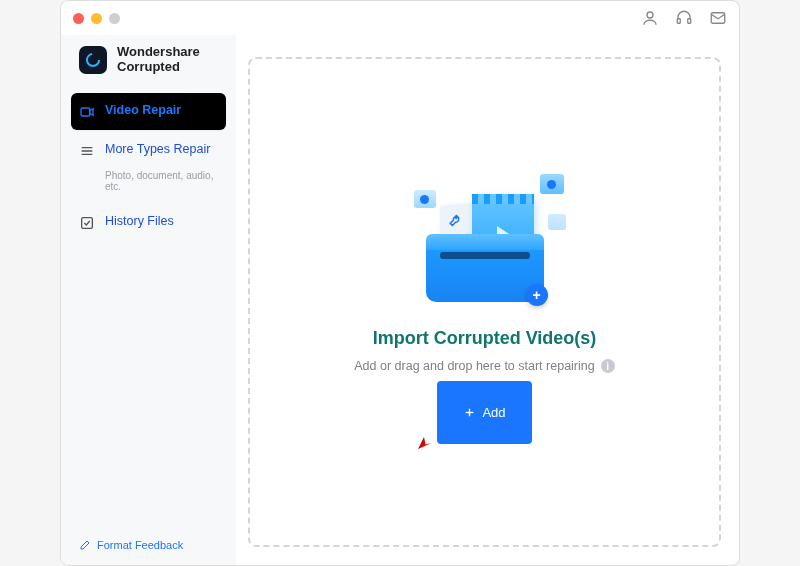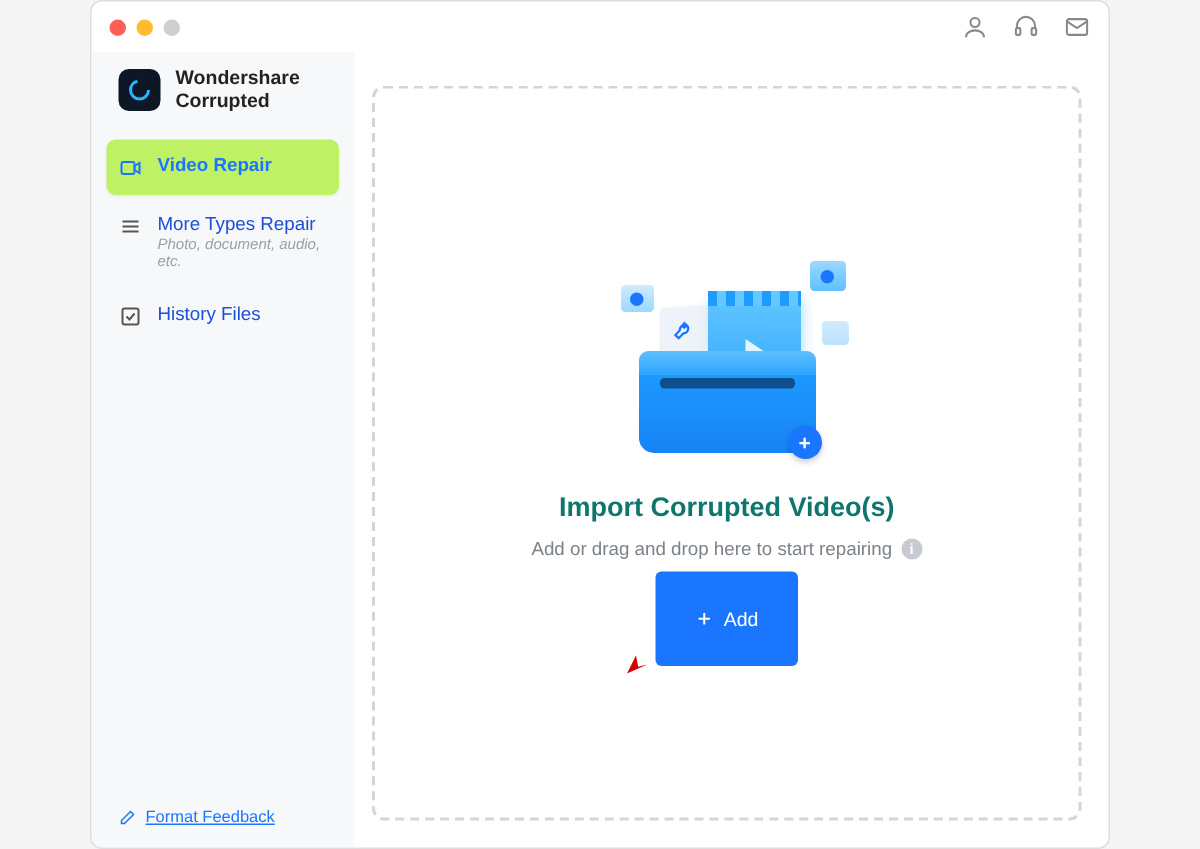--- a/index.html
+++ b/index.html
@@ -14,28 +14,28 @@
     .tb-right { margin-left: auto; display: flex; gap: 16px; color: #888; }
     .tb-right svg { width: 18px; height: 18px; cursor: pointer; }
     .body { flex: 1; display: flex; }
     .sidebar { width: 175px; background: #f7f8fa; display: flex; flex-direction: column; padding-top: 6px; }
     .brand { display: flex; align-items: center; gap: 10px; padding: 4px 18px 18px; }
     .brand-logo { width: 28px; height: 28px; background: #0d1726; border-radius: 7px; display: flex; align-items: center; justify-content: center; }
     .brand-logo svg { width: 16px; height: 16px; }
     .brand-text { font-size: 13px; font-weight: 600; color: #222; line-height: 1.15; }
     .nav { display: flex; flex-direction: column; padding: 0 10px; gap: 2px; }
     .nav-item { display: flex; align-items: flex-start; gap: 10px; padding: 10px 8px; border-radius: 6px; cursor: pointer; }
-    .nav-item.active { background: #bef264; color: #1b76ff; box-shadow: 0 1px 2px rgba(0,0,0,0.05); }
+    .nav-item.active { background: #000000; color: #1b76ff; box-shadow: 0 1px 2px rgba(0,0,0,0.05); }
     .nav-item.active .nav-label { color: #1b76ff; font-weight: 600; }
     .nav-icon { width: 16px; height: 16px; flex-shrink: 0; margin-top: 1px; }
     .nav-text { display: flex; flex-direction: column; }
     .nav-label { font-size: 12.5px; color: #1d4ed8; }
-    .nav-sub { font-size: 10px; color: #9aa0a6; margin-top: 2px; font-style: italic; }
+    .nav-sub { font-size: 10px; color: #9aa0a6; margin-top: 14px; }
     .sidebar-footer { margin-top: auto; padding: 12px 18px 14px; }
-    .feedback { display: flex; align-items: center; gap: 6px; font-size: 11px; color: #1b76ff; text-decoration: underline; cursor: pointer; }
+    .feedback { display: flex; align-items: center; gap: 6px; font-size: 11px; color: #1b76ff; cursor: pointer; }
     .feedback svg { width: 12px; height: 12px; }
     .main { flex: 1; padding: 22px 18px 18px 12px; }
     .dropzone { width: 100%; height: 100%; border: 2px dashed #d2d6db; border-radius: 8px; display: flex; flex-direction: column; align-items: center; justify-content: center; position: relative; }
     .illust { width: 170px; height: 150px; position: relative; margin-bottom: 18px; }
     .main-title { font-size: 18px; font-weight: 700; color: #0f766e; margin-bottom: 10px; }
     .main-sub { font-size: 12.5px; color: #7c828a; display: flex; align-items: center; gap: 6px; margin-bottom: 8px; }
     .info-icon { width: 14px; height: 14px; border-radius: 50%; background: #c7cbd1; color: #fff; font-size: 10px; display: flex; align-items: center; justify-content: center; font-weight: bold; }
     .add-btn { background: #1b76ff; color: #fff; border: none; border-radius: 4px; padding: 24px 26px; font-size: 13px; font-weight: 500; display: flex; align-items: center; gap: 6px; cursor: pointer; }
     .add-btn svg { width: 13px; height: 13px; }
     .arrow-decor { position: absolute; left: -22px; bottom: -8px; width: 18px; height: 18px; }

